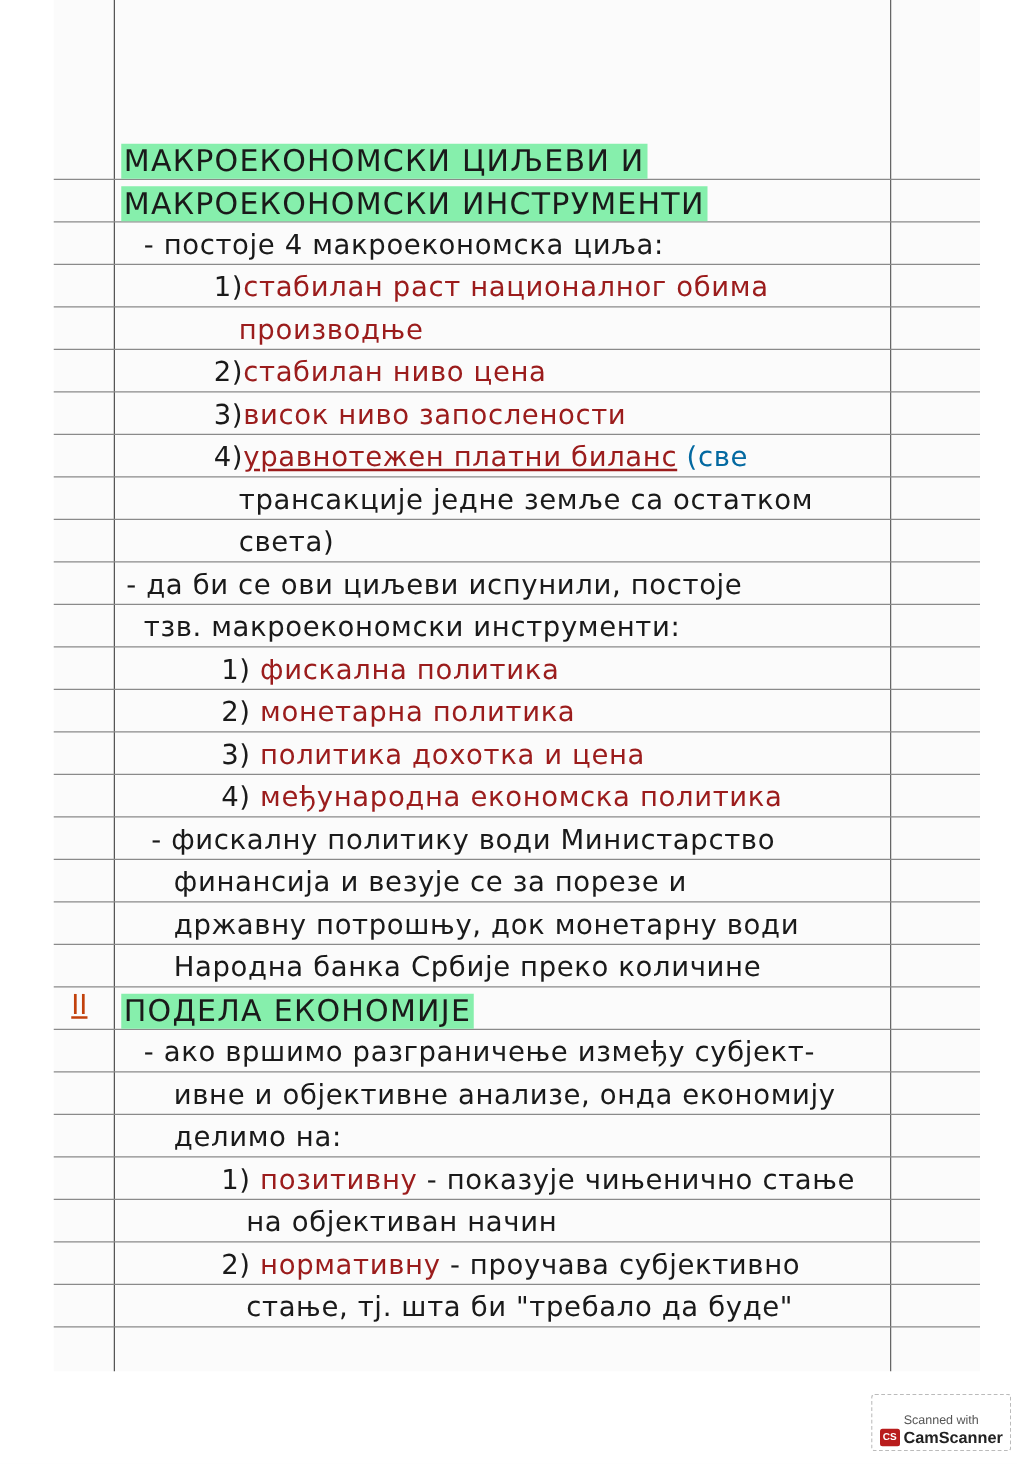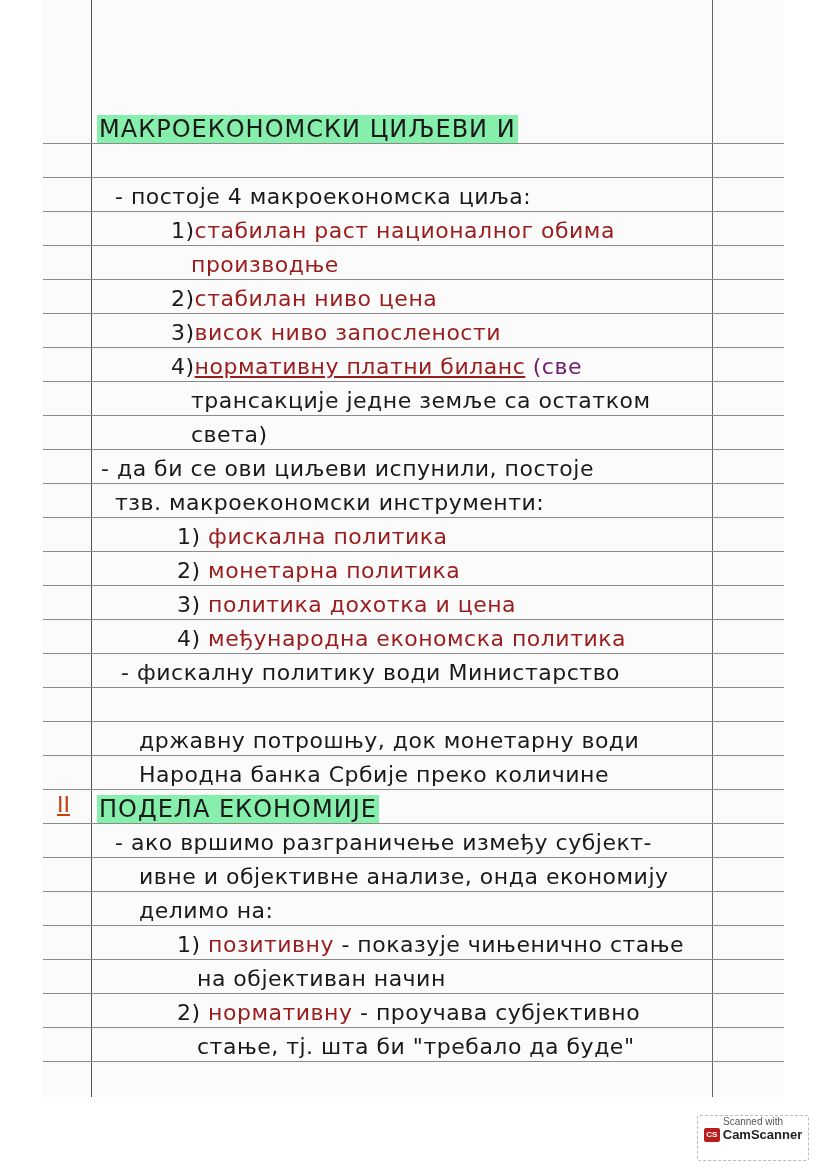--- a/index.html
+++ b/index.html
@@ -10,21 +10,21 @@
   .margin-right { position:absolute; left:669px; top:0; width:1px; height:1097px; background:#666; }
   .rule { position:absolute; left:0; width:741px; height:1px; background:#8a8a8a; }
   .line { position:absolute; white-space:nowrap; font-family:"DejaVu Sans", sans-serif;
           font-size:22px; letter-spacing:0.5px; color:#1a1a1a; line-height:28px; }
   .red { color:#9b1c1c; }
   .hl { background:#86efac; padding:0 2px; }
   .title { font-size:24px; letter-spacing:1px; }
   .roman { position:absolute; font-size:22px; color:#c2410c; }
   .cs { position:absolute; left:697px; top:1115px; width:110px; height:44px; border:1px dashed #bbb;
         border-radius:3px; background:#fff; text-align:center; }
-  .cs-top { font-size:10px; color:#555; margin-top:0; font-family:"Liberation Sans", sans-serif; }
+  .cs-top { font-size:10px; color:#555; margin-top:15px; font-family:"Liberation Sans", sans-serif; }
   .cs-bot { font-size:13px; font-weight:bold; color:#222; font-family:"Liberation Sans", sans-serif; display:flex; align-items:center; justify-content:center; gap:3px; }
   .cs-logo { display:inline-block; width:16px; height:14px; background:#b91c1c; color:#fff; font-size:8px; line-height:14px; border-radius:2px; }
 </style>
 </head>
 <body>
 
 <div class="page">
   <div class="margin-left"></div>
   <div class="margin-right"></div>
 
@@ -51,39 +51,41 @@
   <div class="rule" style="top:823px"></div>
   <div class="rule" style="top:857px"></div>
   <div class="rule" style="top:891px"></div>
   <div class="rule" style="top:925px"></div>
   <div class="rule" style="top:959px"></div>
   <div class="rule" style="top:993px"></div>
   <div class="rule" style="top:1027px"></div>
   <div class="rule" style="top:1061px"></div>
 
   <div class="line title" style="left:54px;top:115px"><span class="hl">МАКРОЕКОНОМСКИ ЦИЉЕВИ И</span></div>
+  <div class="line title" style="left:54px;top:149px"><span class="hl">МАКРОЕКОНОМСКИ ИНСТРУМЕНТИ</span></div>
   <div class="line" style="left:72px;top:183px">- постоје 4 макроекономска циља:</div>
 
   <div class="line red" style="left:128px;top:217px"><span style="color:#1a1a1a">1)</span><span>стабилан раст националног обима</span></div>
   <div class="line red" style="left:148px;top:251px">производње</div>
   <div class="line red" style="left:128px;top:285px"><span style="color:#1a1a1a">2)</span><span>стабилан ниво цена</span></div>
   <div class="line red" style="left:128px;top:319px"><span style="color:#1a1a1a">3)</span><span>висок ниво запослености</span></div>
-  <div class="line red" style="left:128px;top:353px"><span style="color:#1a1a1a">4)</span><span style="text-decoration:underline">нормативну платни биланс</span><span style="color:#701a75"> (све</span></div>
+  <div class="line red" style="left:128px;top:353px"><span style="color:#1a1a1a">4)</span><span style="text-decoration:underline">уравнотежен платни биланс</span><span style="color:#0369a1"> (све</span></div>
   <div class="line" style="left:148px;top:387px">трансакције једне земље са остатком</div>
   <div class="line" style="left:148px;top:421px">света)</div>
 
   <div class="line" style="left:72px;top:489px">тзв. макроекономски инструменти:</div>
   <div class="line" style="left:58px;top:455px">- да би се ови циљеви испунили, постоје</div>
 
   <div class="line red" style="left:134px;top:523px"><span style="color:#1a1a1a">1)</span> <span>фискална политика</span></div>
   <div class="line red" style="left:134px;top:557px"><span style="color:#1a1a1a">2)</span> <span>монетарна политика</span></div>
   <div class="line red" style="left:134px;top:591px"><span style="color:#1a1a1a">3)</span> <span>политика дохотка и цена</span></div>
   <div class="line red" style="left:134px;top:625px"><span style="color:#1a1a1a">4)</span> <span>међународна економска политика</span></div>
 
   <div class="line" style="left:78px;top:659px">- фискалну политику води Министарство</div>
+  <div class="line" style="left:96px;top:693px">финансија и везује се за порезе и</div>
   <div class="line" style="left:96px;top:761px">Народна банка Србије преко количине</div>
   <div class="line" style="left:96px;top:727px">државну потрошњу, док монетарну води</div>
   <div class="line" style="left:96px;top:795px">новца у привреди</div>
 
   <div class="roman" style="left:14px;top:792px;text-decoration:underline">II</div>
   <div class="line title" style="left:54px;top:795px"><span class="hl">ПОДЕЛА ЕКОНОМИЈЕ</span></div>
 
   <div class="line" style="left:96px;top:863px">ивне и објективне анализе, онда економију</div>
   <div class="line" style="left:72px;top:829px">- ако вршимо разграничење између субјект-</div>
   <div class="line" style="left:96px;top:897px">делимо на:</div>

